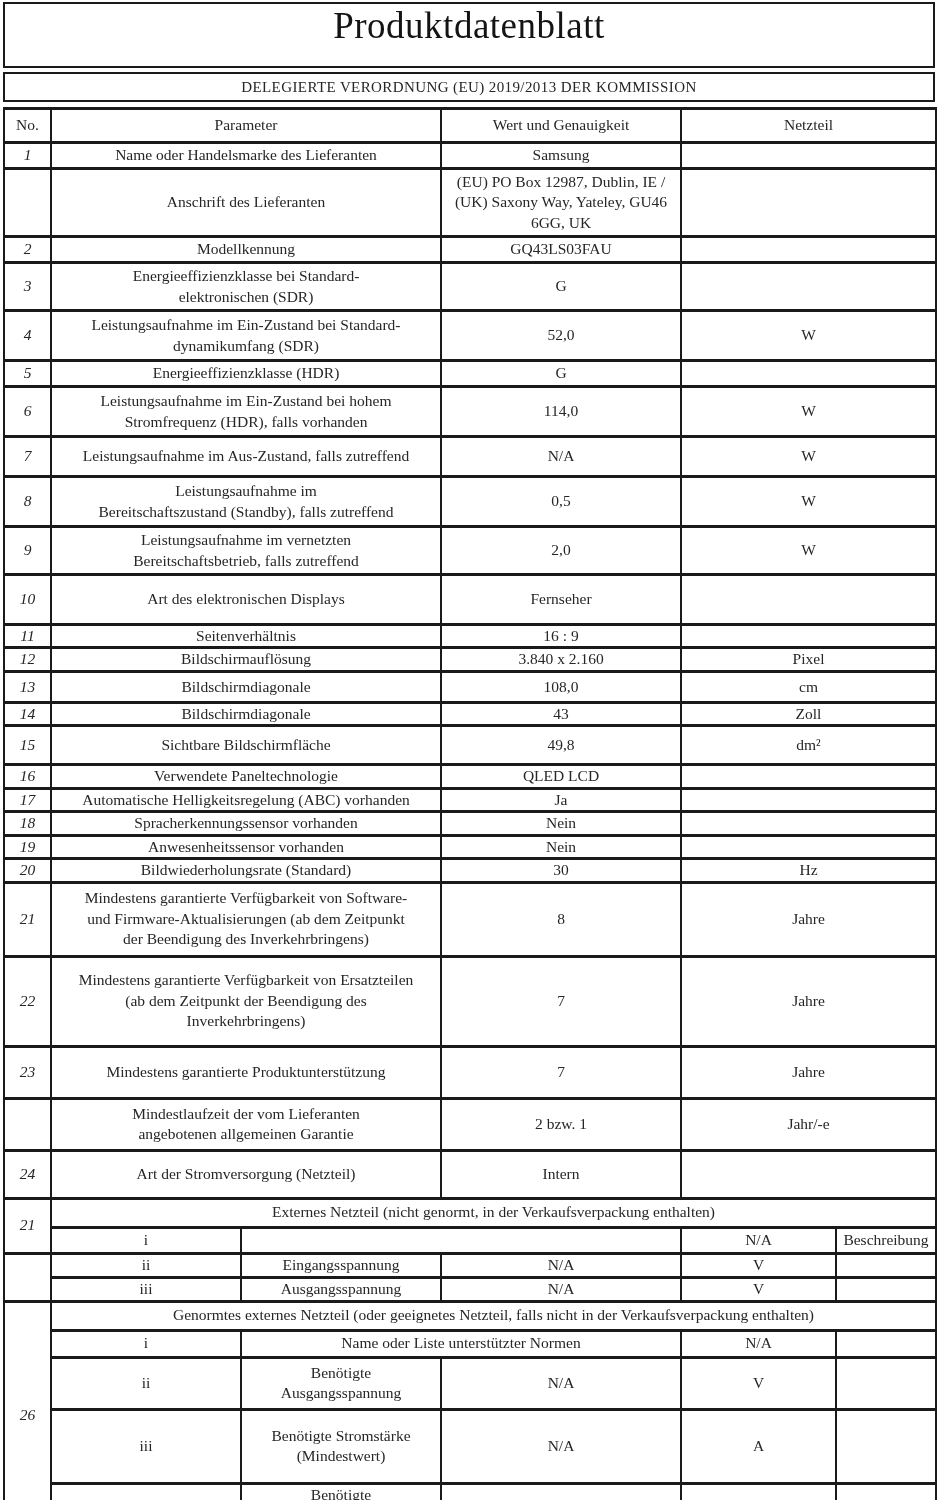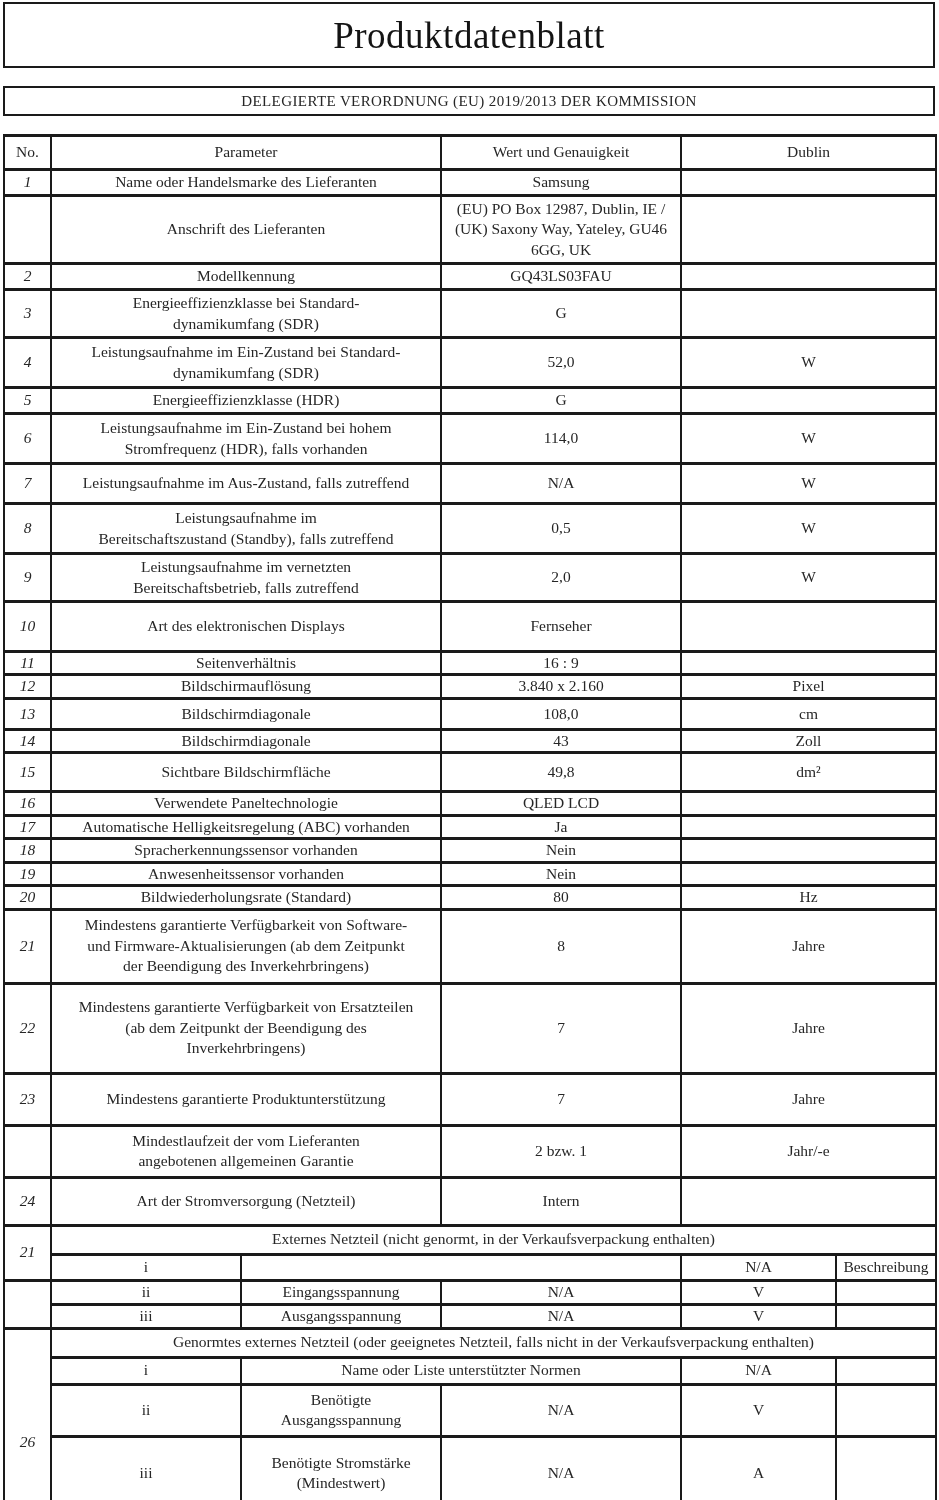--- a/index.html
+++ b/index.html
@@ -8,29 +8,29 @@
     width:939px;height:1500px;
     background:#ffffff;
     font-family:"Liberation Serif","DejaVu Serif",serif;
     color:#1f1f1f;
     box-sizing:border-box;
   }
   .sheet{position:absolute;left:3px;top:2px;width:932px;}
   .title-box{
     border:2px solid #1a1a1a;
     height:62px;
-    display:flex;align-items:center;justify-content:center;
-    margin-bottom:18px;
+    display:flex;align-items:flex-start;justify-content:center;
+    margin-bottom:4px;
   }
   .title-box .title{font-size:37px;letter-spacing:.5px;color:#141414;}
   .reg-box{
     border:2px solid #1a1a1a;
     height:26px;
     display:flex;align-items:center;justify-content:center;
-    margin-bottom:18px;
+    margin-bottom:5px;
   }
   .reg-box .reg{font-size:15px;letter-spacing:.4px;color:#262626;}
   table.sheet-table{
     border-collapse:collapse;
     table-layout:fixed;
     width:932px;
   }
   table.sheet-table td{
     border:2px solid #1a1a1a;
     border-top-width:3px;border-bottom-width:3px;
@@ -69,21 +69,21 @@
           <col style="width:200px">
         <col style="width:240px">
           <col style="width:155px">
           <col style="width:100px">
       </colgroup>
       <tbody>
         <tr style="height:34px">
           <td class="hdr">No.</td>
           <td class="hdr" colspan="2">Parameter</td>
           <td class="hdr">Wert und Genauigkeit</td>
-          <td class="hdr" colspan="2">Dublin</td>
+          <td class="hdr" colspan="2">Netzteil</td>
         </tr>
 
         <tr style="height:26px">
           <td class="no">1</td>
           <td colspan="2">Name oder Handelsmarke des Lieferanten</td>
           <td>Samsung</td>
           <td colspan="2"></td>
         </tr>
         <tr style="height:68px">
           <td class="no"></td>
@@ -95,21 +95,21 @@
         </tr>
         <tr style="height:26px">
           <td class="no">2</td>
           <td colspan="2">Modellkennung</td>
           <td>GQ43LS03FAU</td>
           <td colspan="2"></td>
         </tr>
         <tr style="height:48px">
           <td class="no">3</td>
           <td colspan="2">Energieeffizienzklasse bei Standard-
-dynamikumfang (SDR)</td>
+elektronischen (SDR)</td>
           <td>G</td>
           <td colspan="2"></td>
         </tr>
         <tr style="height:50px">
           <td class="no">4</td>
           <td colspan="2">Leistungsaufnahme im Ein-Zustand bei Standard-
 dynamikumfang (SDR)</td>
           <td>52,0</td>
           <td colspan="2">W</td>
         </tr>
@@ -202,21 +202,21 @@
         </tr>
         <tr style="height:22px">
           <td class="no">19</td>
           <td colspan="2">Anwesenheitssensor vorhanden</td>
           <td>Nein</td>
           <td colspan="2"></td>
         </tr>
         <tr style="height:23px">
           <td class="no">20</td>
           <td colspan="2">Bildwiederholungsrate (Standard)</td>
-          <td>80</td>
+          <td>30</td>
           <td colspan="2">Hz</td>
         </tr>
         <tr style="height:74px">
           <td class="no">21</td>
           <td colspan="2">Mindestens garantierte Verfügbarkeit von Software-
 und Firmware-Aktualisierungen (ab dem Zeitpunkt
 der Beendigung des Inverkehrbringens)</td>
           <td>8</td>
           <td colspan="2">Jahre</td>
         </tr>

